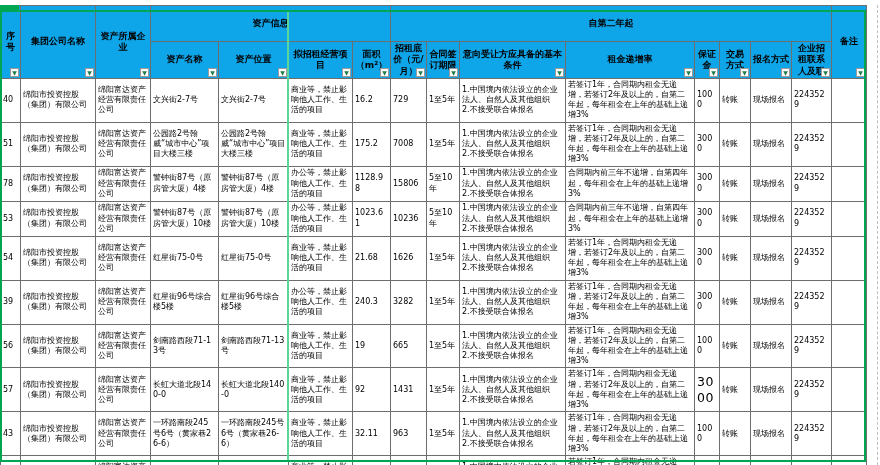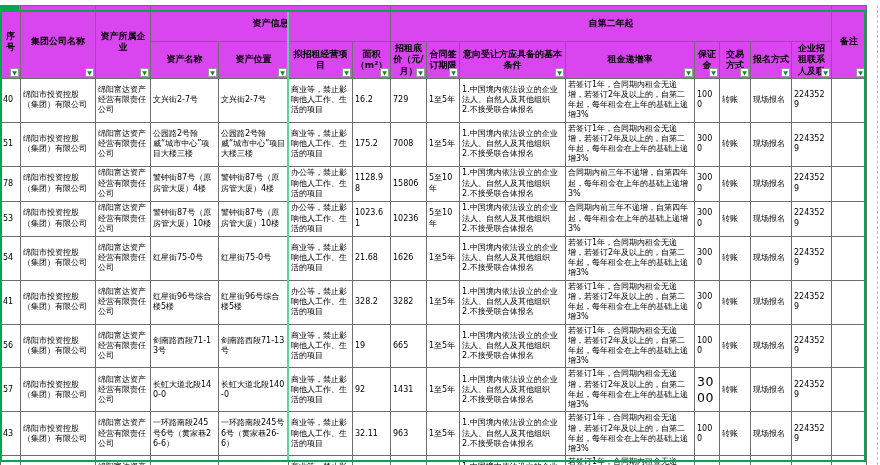--- a/index.html
+++ b/index.html
@@ -11,21 +11,21 @@
 
   table{
     border-collapse:collapse;table-layout:fixed;width:866px;margin-top:5px;
   }
   th,td{
     border:1px solid #6e6e6e;box-sizing:border-box;overflow:hidden;
     padding:1px 2px;vertical-align:middle;
   }
   thead th{
     font-size:9px;font-weight:bold;text-align:center;line-height:1.25;
-    position:relative;background:#d946ef;word-break:break-all;margin-left:40px;
+    position:relative;background:#0ea5e9;word-break:break-all;margin-left:40px;
   }
   tr.group-row{height:36px;}
   tr.sub-row{height:31px;}
   tbody td{
     font-size:8px;line-height:1.28;text-align:left;
     white-space:pre-line;word-break:break-all;background:#fff;
   }
   tbody tr{height:35px;}
   td.big{font-size:12.5px;letter-spacing:.5px;}
 
@@ -251,27 +251,27 @@
           <td class="col-conditions">1.中国境内依法设立的企业法人、自然人及其他组织
 2.不接受联合体报名</td>
           <td class="col-rent_increase">若签订1年，合同期内租金无递增，若签订2年及以上的，自第二年起，每年租金在上年的基础上递增3%</td>
           <td class="col-deposit">3000</td>
           <td class="col-trade_method">转账</td>
           <td class="col-signup_method">现场报名</td>
           <td class="col-contact">2243529</td>
           <td class="col-remark"></td>
         </tr>
         <tr>
-          <td class="col-seq">41</td>
+          <td class="col-seq">39</td>
           <td class="col-group_company">绵阳市投资控股（集团）有限公司</td>
           <td class="col-enterprise">绵阳富达资产经营有限责任公司</td>
           <td class="col-asset_name">红星街96号综合楼5楼</td>
           <td class="col-asset_location">红星街96号综合楼5楼</td>
           <td class="col-business">办公等，禁止影响他人工作、生活的项目</td>
-          <td class="col-area">328.2</td>
+          <td class="col-area">240.3</td>
           <td class="col-floor_price">3282</td>
           <td class="col-contract_term">1至5年</td>
           <td class="col-conditions">1.中国境内依法设立的企业法人、自然人及其他组织
 2.不接受联合体报名</td>
           <td class="col-rent_increase">若签订1年，合同期内租金无递增，若签订2年及以上的，自第二年起，每年租金在上年的基础上递增3%</td>
           <td class="col-deposit">3000</td>
           <td class="col-trade_method">转账</td>
           <td class="col-signup_method">现场报名</td>
           <td class="col-contact">2243529</td>
           <td class="col-remark"></td>

